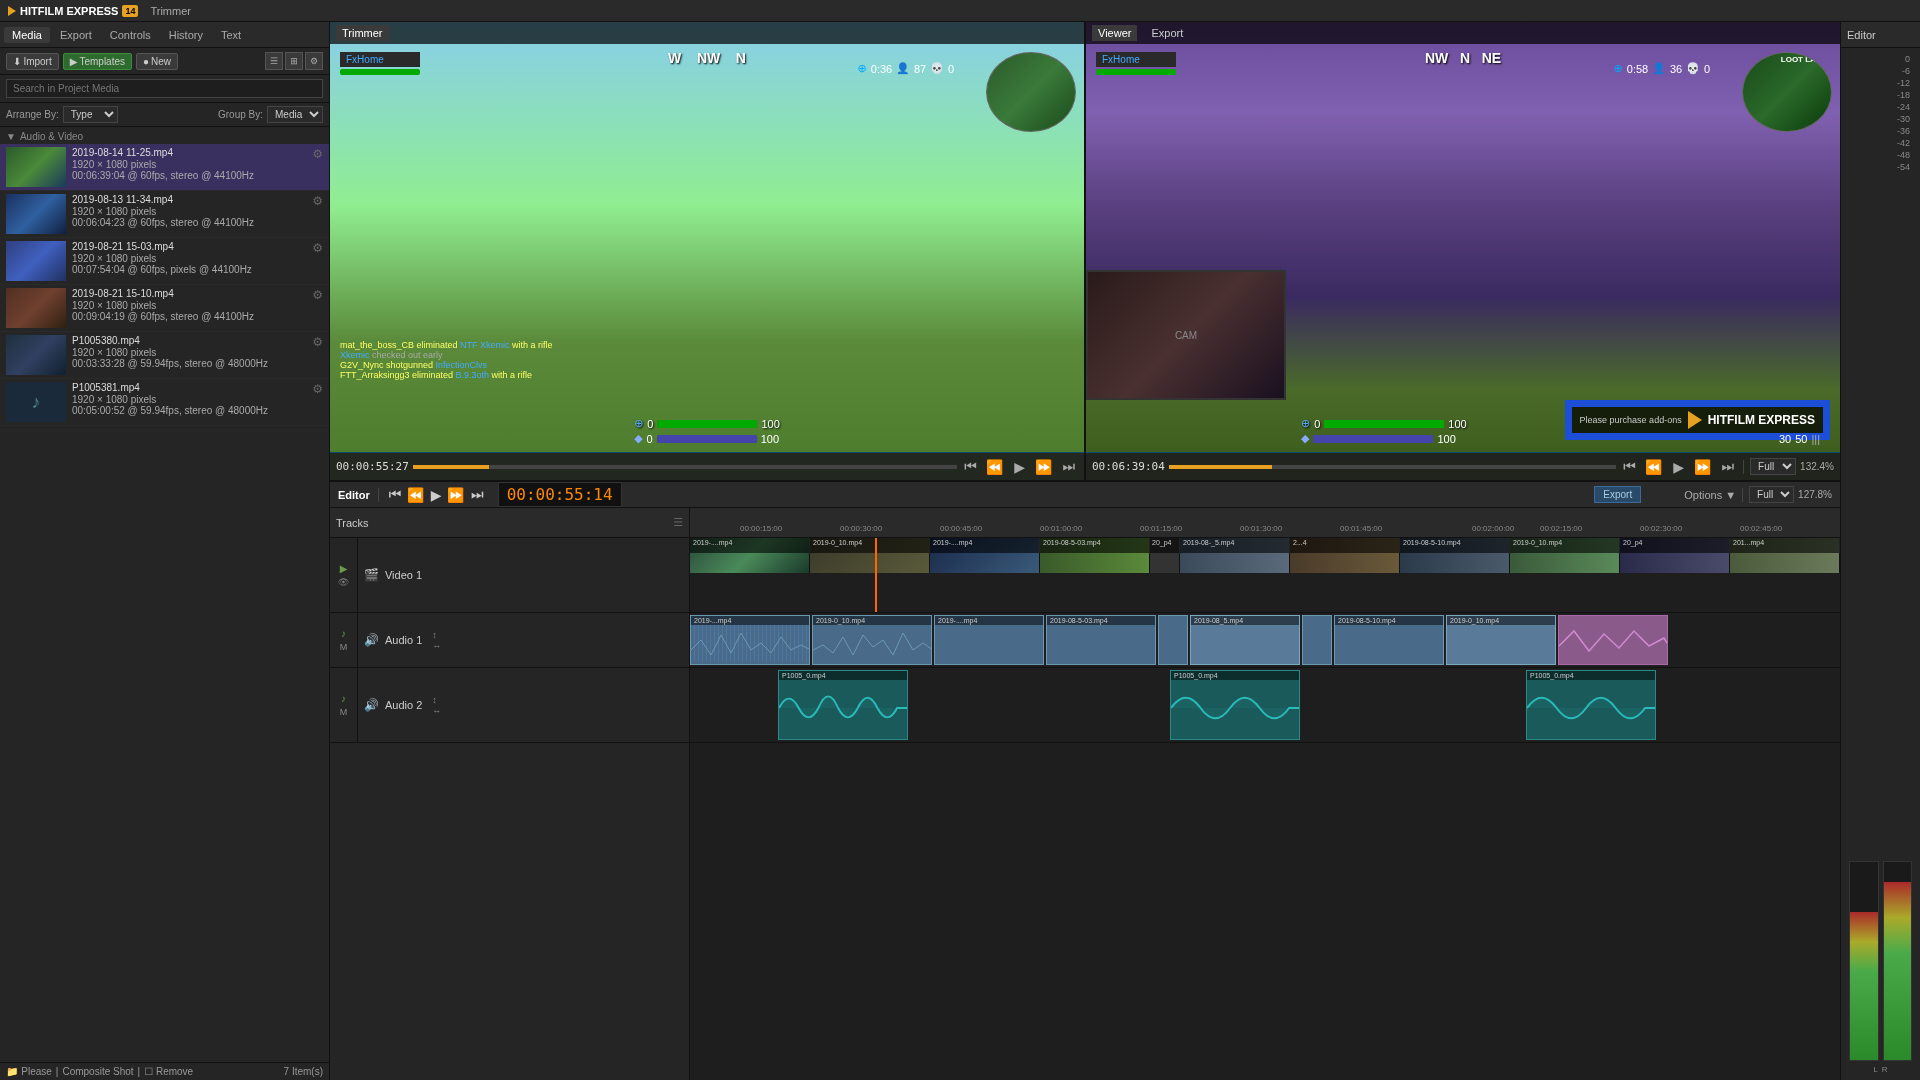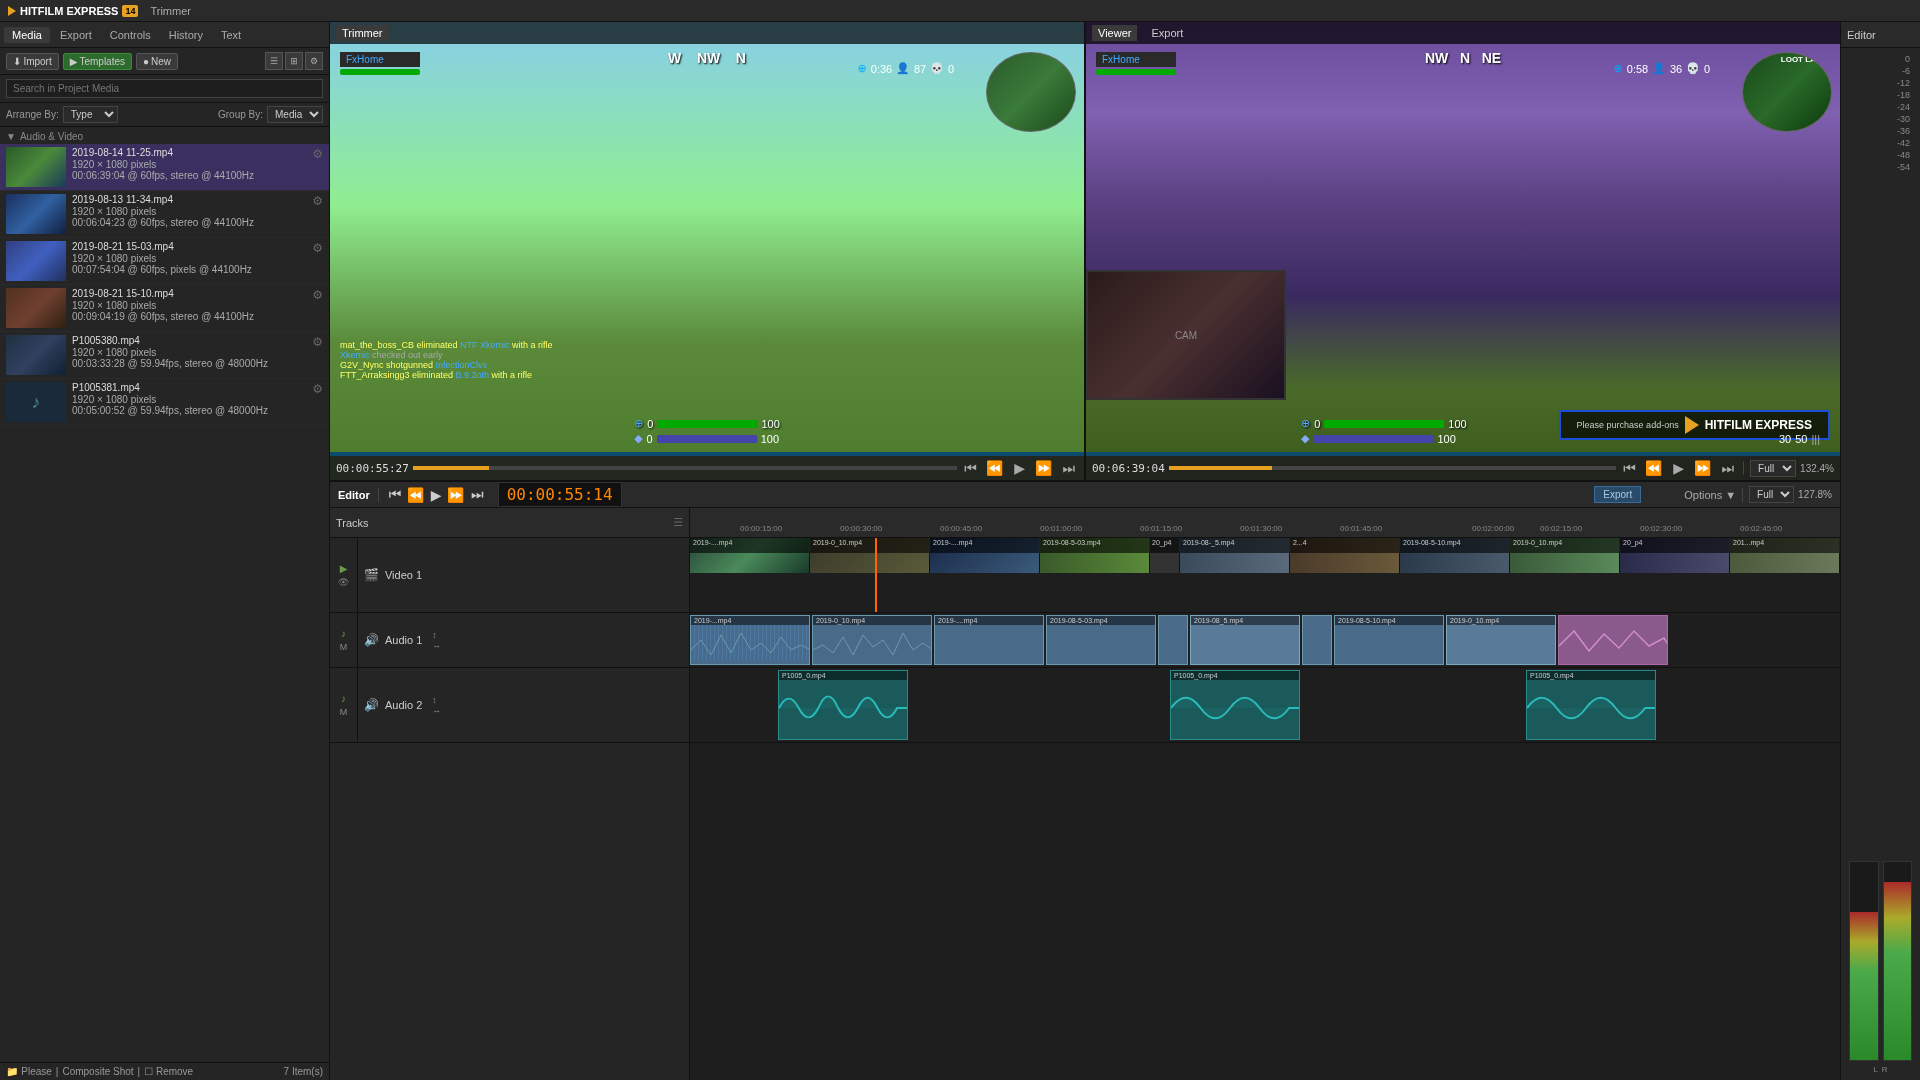--- a/index.html
+++ b/index.html
@@ -311,21 +311,21 @@
 
     .viewer-controls {
       position: absolute;
       bottom: 0; left: 0; right: 0;
       height: 28px;
       background: rgba(30,30,30,0.9);
       display: flex;
       align-items: center;
       padding: 0 6px;
       gap: 4px;
-      border-top: 4px solid #0c4a6e;
+      border-top: 1px solid #0c4a6e;
     }
     .ctrl-btn {
       color: #aaa;
       font-size: 14px;
       cursor: pointer;
       padding: 0 3px;
     }
     .time-display {
       color: #ddd;
       font-size: 11px;
@@ -559,22 +559,22 @@
 
     
     .hf-watermark {
       position: absolute;
       bottom: 40px;
       right: 10px;
       display: flex;
       align-items: center;
       gap: 6px;
       background: rgba(0,0,0,0.7);
-      padding: 4px 16px;
-      border: 2px solid #1d4ed8;
+      padding: 4px 8px;
+      border: 7px solid #1d4ed8;
     }
     .hf-watermark .tri {
       width: 0; height: 0;
       border-left: 14px solid #e8a020;
       border-top: 9px solid transparent;
       border-bottom: 9px solid transparent;
     }
     .hf-watermark .hf-text {
       color: #fff;
       font-size: 12px;

